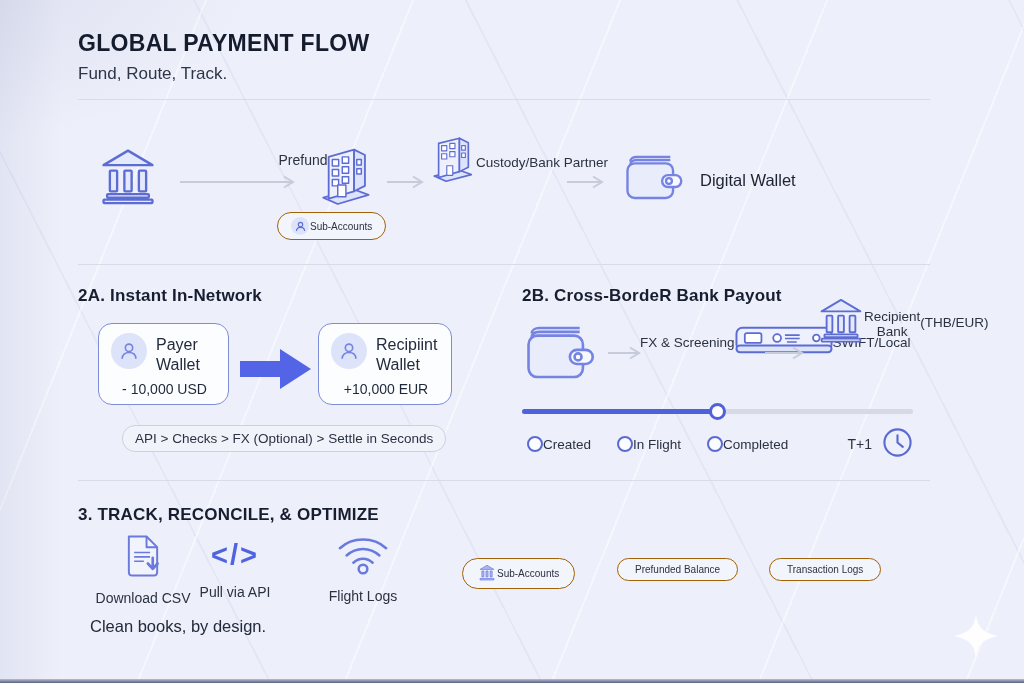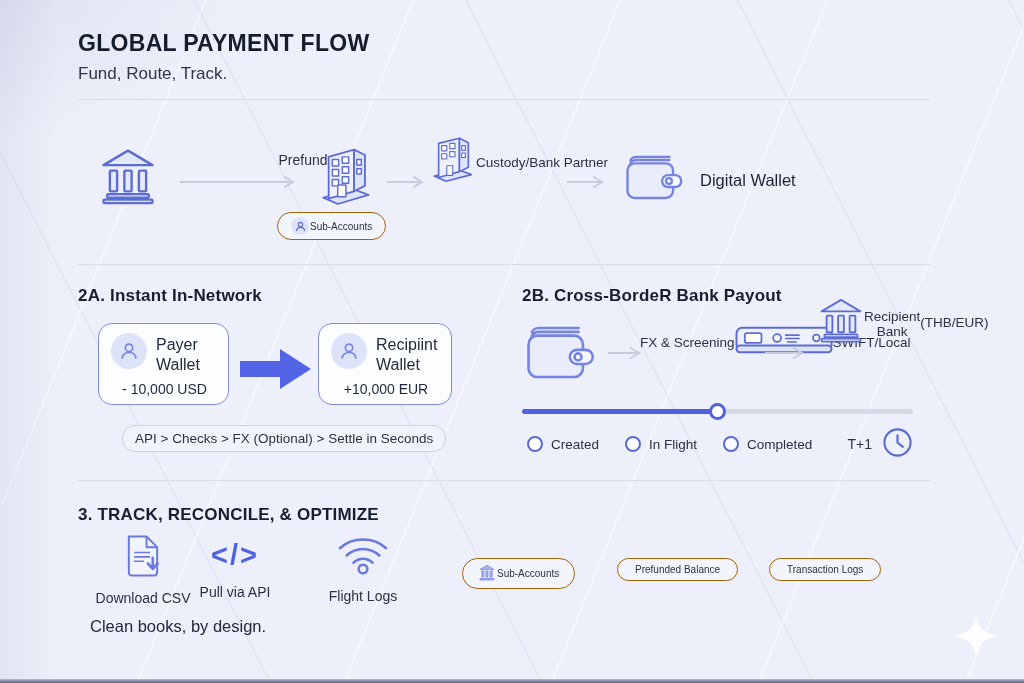--- a/index.html
+++ b/index.html
@@ -68,21 +68,21 @@
     position:absolute; width:17px; height:17px; border-radius:50%;
     background:#ffffff; border:3px solid #5061dc;
   }
 
   
   .status-row{ position:absolute; display:flex; align-items:center; width:391px; }
   .radio{
     width:16px; height:16px; border-radius:50%;
     border:2px solid #5a6ad0; background:#fbfcff; flex:0 0 auto;
   }
-  .status-item{ display:flex; align-items:center; gap:8px; font-size:13.5px; color:#2b3242; }
+  .status-item{ display:flex; align-items:center; font-size:13.5px; color:#2b3242; }
   .gap-a{ margin-left:26px; }
   .t1{ margin-left:auto; display:flex; align-items:center; gap:10px; font-size:14px; color:#2b3242; }
 
   .tool-item{ position:absolute; width:122px; display:flex; flex-direction:column; align-items:center; gap:7px; }
   .code-glyph{ font-size:29px; font-weight:700; color:#4f63e0; letter-spacing:2px; line-height:44px; }
 
   .tagline{ font-size:16.5px; color:#232a3c; }
   .dw-label{ font-size:16.5px; color:#1b2232; }
 </style>
 </head>

